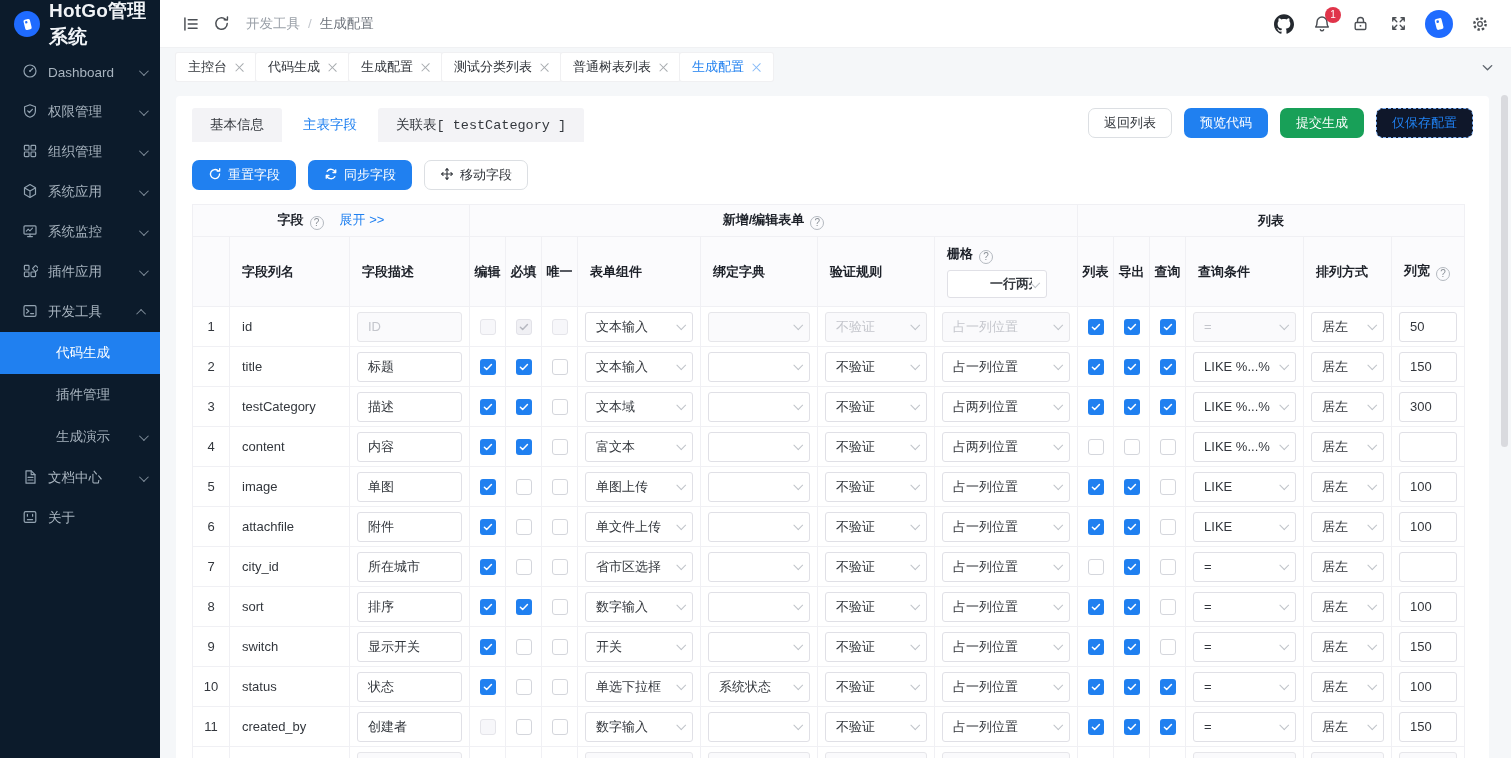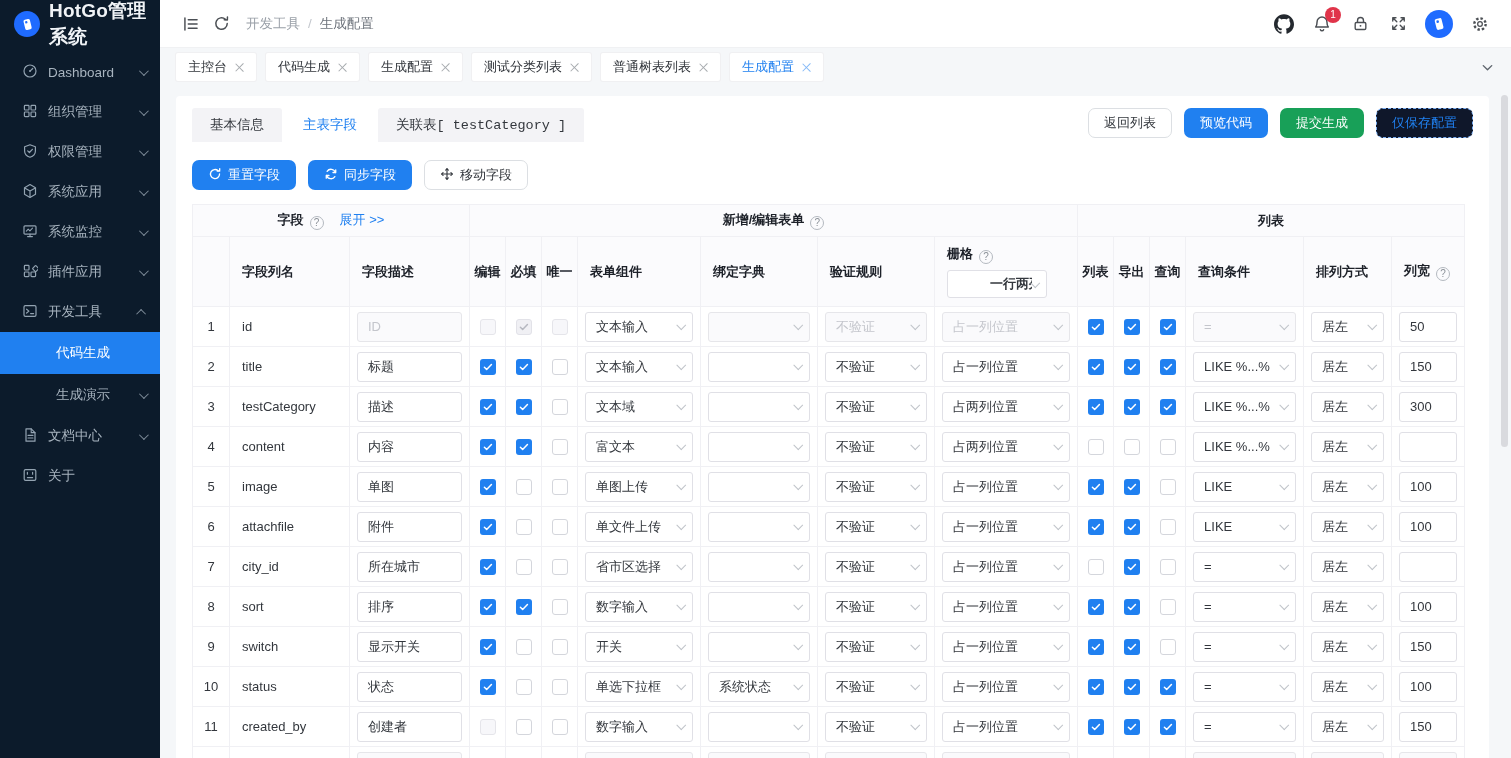--- a/index.html
+++ b/index.html
@@ -108,36 +108,36 @@
         <span><svg viewBox="0 0 16 16" width="16" height="16">
             <circle cx="8" cy="8" r="6" fill="none" stroke="currentColor" stroke-width="1.2"></circle>
             <path d="M8 8.2l2.7-2.7" stroke="currentColor" stroke-width="1.2" stroke-linecap="round"></path>
             <circle cx="8" cy="8" r=".9" fill="currentColor"></circle>
           </svg></span>
         <span class="lbl">Dashboard</span>
         <i class="chev down"></i>
       </div>
       <div class="m-item">
         <span><svg viewBox="0 0 16 16" width="16" height="16">
+            <path d="M8 1.8l5.4 2v4.1c0 3.3-2.2 5.3-5.4 6.3-3.2-1-5.4-3-5.4-6.3V3.8z" fill="none" stroke="currentColor" stroke-width="1.2" stroke-linejoin="round"></path>
+            <path d="M5.7 7.8l1.7 1.7 3-3.2" fill="none" stroke="currentColor" stroke-width="1.2" stroke-linecap="round" stroke-linejoin="round"></path>
+          </svg></span>
+        <span class="lbl">权限管理</span>
+        <i class="chev down"></i>
+      </div>
+      <div class="m-item">
+        <span><svg viewBox="0 0 16 16" width="16" height="16">
             <g fill="none" stroke="currentColor" stroke-width="1.2">
               <rect x="2.4" y="2.4" width="4.6" height="4.6" rx=".8"></rect>
               <rect x="9" y="2.4" width="4.6" height="4.6" rx=".8"></rect>
               <rect x="2.4" y="9" width="4.6" height="4.6" rx=".8"></rect>
               <rect x="9" y="9" width="4.6" height="4.6" rx=".8"></rect>
             </g>
           </svg></span>
         <span class="lbl">组织管理</span>
-        <i class="chev down"></i>
-      </div>
-      <div class="m-item">
-        <span><svg viewBox="0 0 16 16" width="16" height="16">
-            <path d="M8 1.8l5.4 2v4.1c0 3.3-2.2 5.3-5.4 6.3-3.2-1-5.4-3-5.4-6.3V3.8z" fill="none" stroke="currentColor" stroke-width="1.2" stroke-linejoin="round"></path>
-            <path d="M5.7 7.8l1.7 1.7 3-3.2" fill="none" stroke="currentColor" stroke-width="1.2" stroke-linecap="round" stroke-linejoin="round"></path>
-          </svg></span>
-        <span class="lbl">权限管理</span>
         <i class="chev down"></i>
       </div>
       <div class="m-item">
         <span><svg viewBox="0 0 16 16" width="16" height="16">
             <path d="M8 1.6l5.5 3.1v6.6L8 14.4l-5.5-3.1V4.7z" fill="none" stroke="currentColor" stroke-width="1.2" stroke-linejoin="round"></path>
             <path d="M2.7 4.9L8 8l5.3-3.1M8 8v6.2" fill="none" stroke="currentColor" stroke-width="1.2" stroke-linejoin="round"></path>
           </svg></span>
         <span class="lbl">系统应用</span>
         <i class="chev down"></i>
       </div>
@@ -165,20 +165,23 @@
       <div class="m-item">
         <span><svg viewBox="0 0 16 16" width="16" height="16">
             <rect x="2" y="2.6" width="12" height="10.8" rx="1.4" fill="none" stroke="currentColor" stroke-width="1.2"></rect>
             <path d="M4.6 6.2l2.3 1.9-2.3 1.9M8.6 10.6h3" fill="none" stroke="currentColor" stroke-width="1.2" stroke-linecap="round" stroke-linejoin="round"></path>
           </svg></span>
         <span class="lbl">开发工具</span>
         <i class="chev up"></i>
       </div>
       <div class="sub-item active">
         <span class="lbl">代码生成</span>
+      </div>
+      <div class="sub-item">
+        <span class="lbl">插件管理</span>
       </div>
       <div class="sub-item">
         <span class="lbl">生成演示</span>
         <i class="chev down"></i>
       </div>
       <div class="m-item">
         <span><svg viewBox="0 0 16 16" width="16" height="16">
             <path d="M4 1.8h5.2L13 5.6v8.6H4z" fill="none" stroke="currentColor" stroke-width="1.2" stroke-linejoin="round"></path>
             <path d="M9.2 1.8v3.8H13M6 8.4h5M6 11h5" fill="none" stroke="currentColor" stroke-width="1.1" stroke-linecap="round"></path>
           </svg></span>
@@ -256,21 +259,21 @@
     <span class="tb-icon">
       <svg viewBox="0 0 20 20" width="18" height="18">
           <circle cx="10" cy="10" r="6.3" fill="none" stroke="#4b4f54" stroke-width="2.6" stroke-dasharray="2.7 2.2"></circle>
           <circle cx="10" cy="10" r="2.6" fill="none" stroke="#4b4f54" stroke-width="1.4"></circle>
         </svg>
     </span>
   </div>
 </header>
 
 <div class="tabbar">
-  <div id="tag-list" style="display:flex;gap:10px;">
+  <div id="tag-list" style="display:flex;">
       <div class="tag">
         <span>主控台</span>
         <span class="x"></span>
       </div>
       <div class="tag">
         <span>代码生成</span>
         <span class="x"></span>
       </div>
       <div class="tag">
         <span>生成配置</span>

